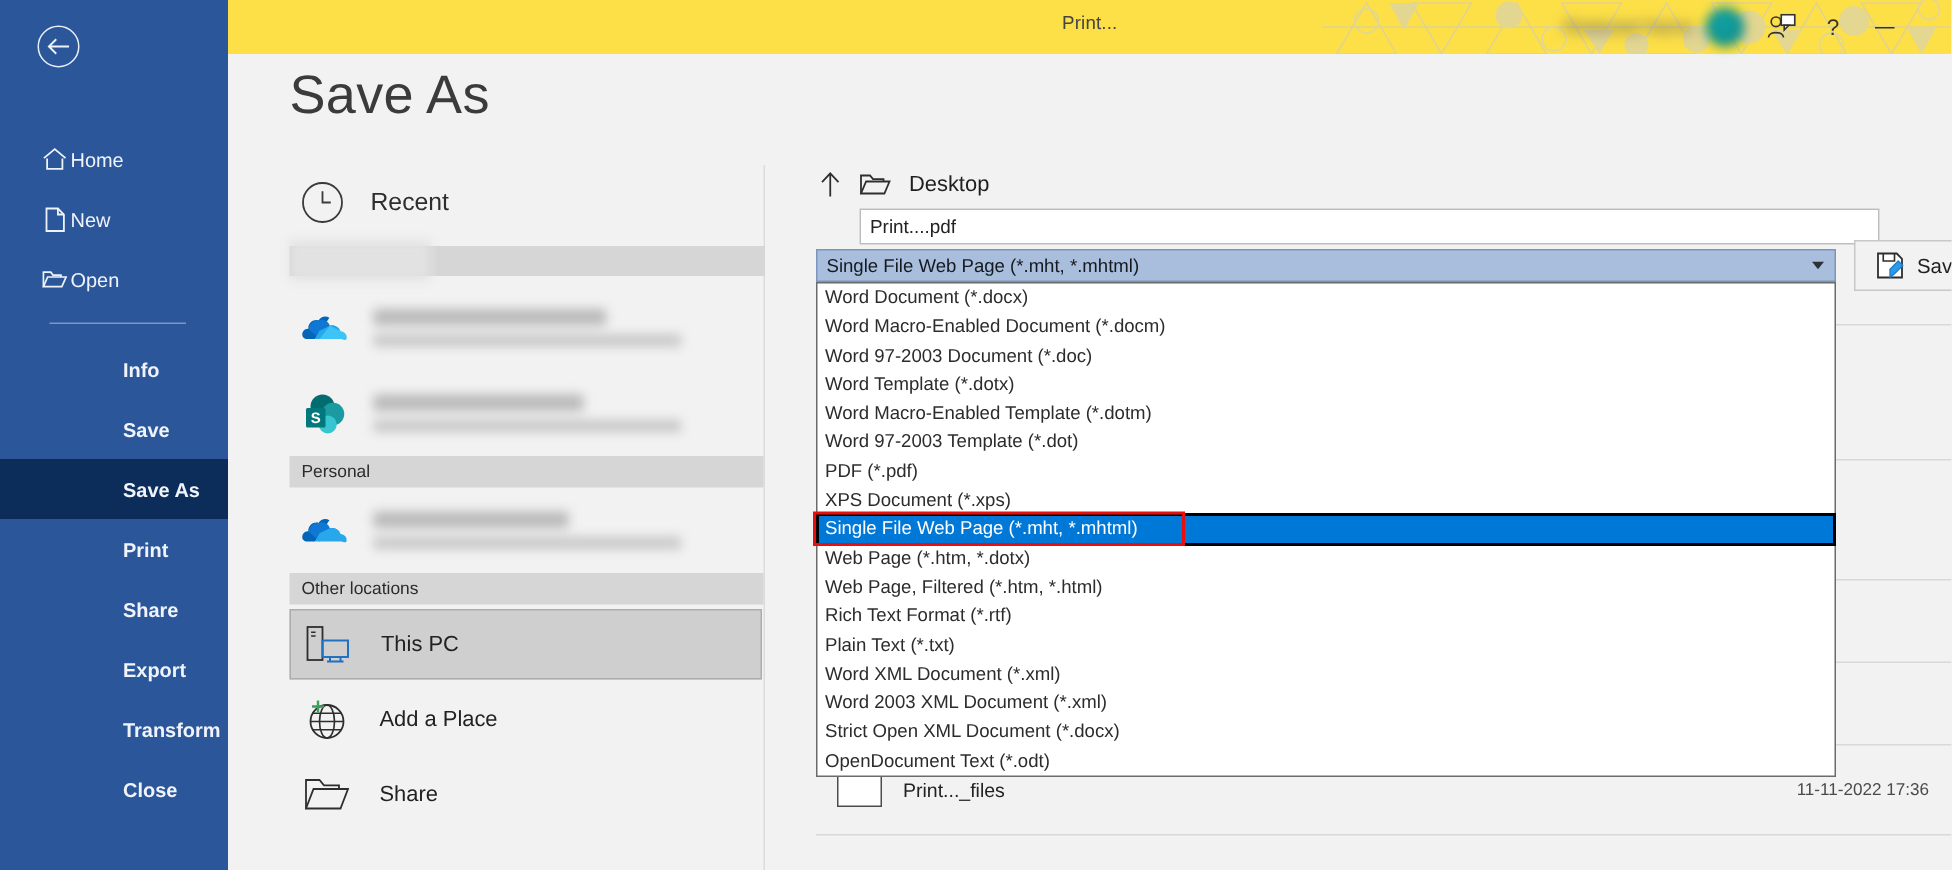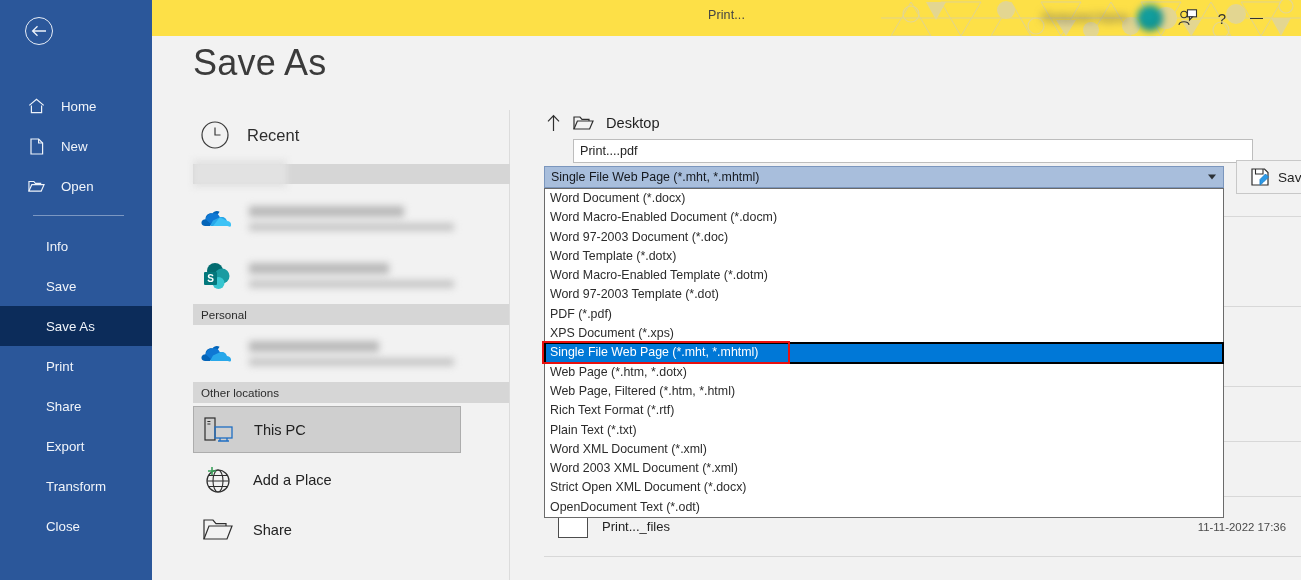--- a/index.html
+++ b/index.html
@@ -68,29 +68,29 @@
   .back-btn {
     position: absolute; left: 25px; top: 17px;
     width: 28px; height: 28px; border-radius: 50%;
     border: 1.4px solid #e8eef7;
     display: flex; align-items: center; justify-content: center;
     cursor: pointer;
   }
   .nav-list { position: absolute; left: 0; top: 86px; width: 152px; }
   .nav-item {
     display: flex; align-items: center;
-    height: 40px; padding-left: 28px; gap: 16px;
+    height: 40px; padding-left: 28px; gap: 2px;
     color: #f0f4fa; font-size: 13.3px; cursor: pointer;
   }
   .nav-item .ico { width: 17px; height: 17px; display:flex; align-items:center; justify-content:center; flex: 0 0 17px; }
   .nav-sep {
     height: 1px; background: rgba(233,240,250,.42);
     margin: 9px 28px 10px 33px;
   }
-  .nav-item.sub { padding-left: 46px; }
+  .nav-item.sub { padding-left: 82px; font-weight: bold; }
   .nav-item.active { background: #0c2c5a; }
 
   
   .page-title {
     position: absolute; left: 193px; top: 42px;
     font-size: 36px; font-weight: 300; color: #3b3b3b;
     letter-spacing: .2px;
     z-index: 5;
   }
 
@@ -142,21 +142,21 @@
   .loc-row {
     display: flex; align-items: center; gap: 18px;
     height: 47px; padding-left: 8px; margin-top: 3px;
     font-size: 14.6px; color: #222;
     cursor: pointer;
   }
   .loc-row .loc-ico { width: 34px; height: 34px; flex: 0 0 34px; display:flex; align-items:center; justify-content:center; }
   .loc-row.selected {
     background: #cfcfcf;
     border: 1px solid #adadad;
-    margin-left: 0; width: 268px;
+    margin-left: 0; width: 315px;
   }
 
   
   .right-pane {
     position: absolute; left: 530px; top: 100px; right: 0; bottom: 0;
     z-index: 4;
   }
   .path-bar {
     position: absolute; left: 16px; top: 14px;
     display: flex; align-items: center; gap: 12px;

